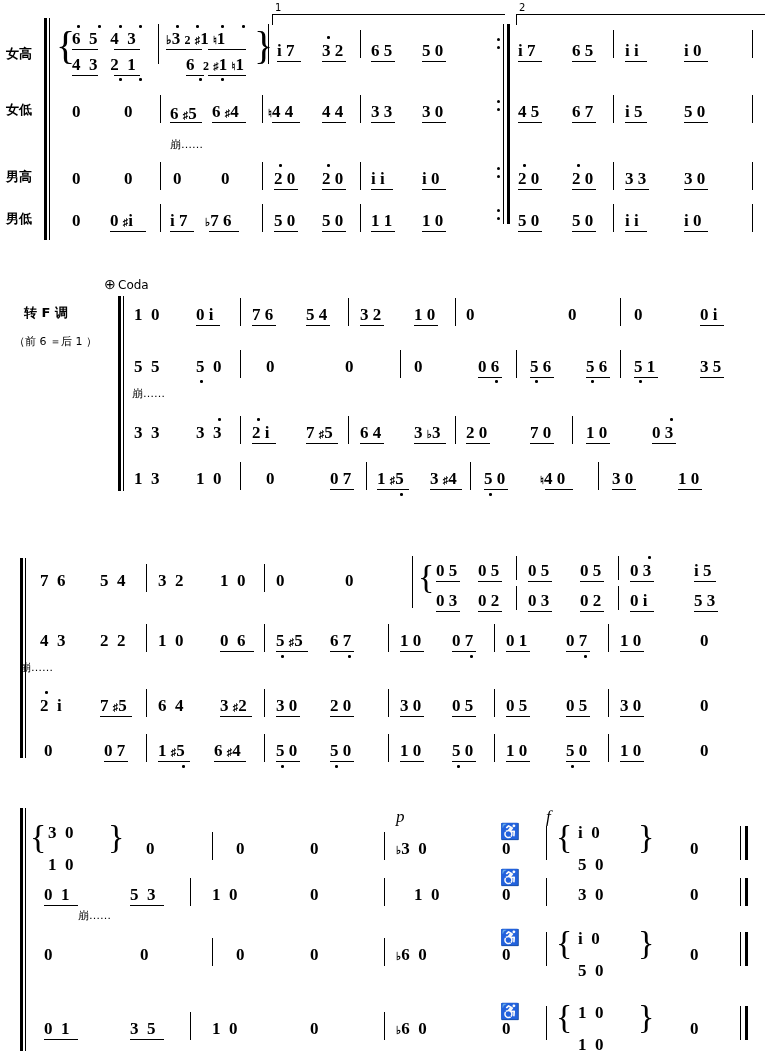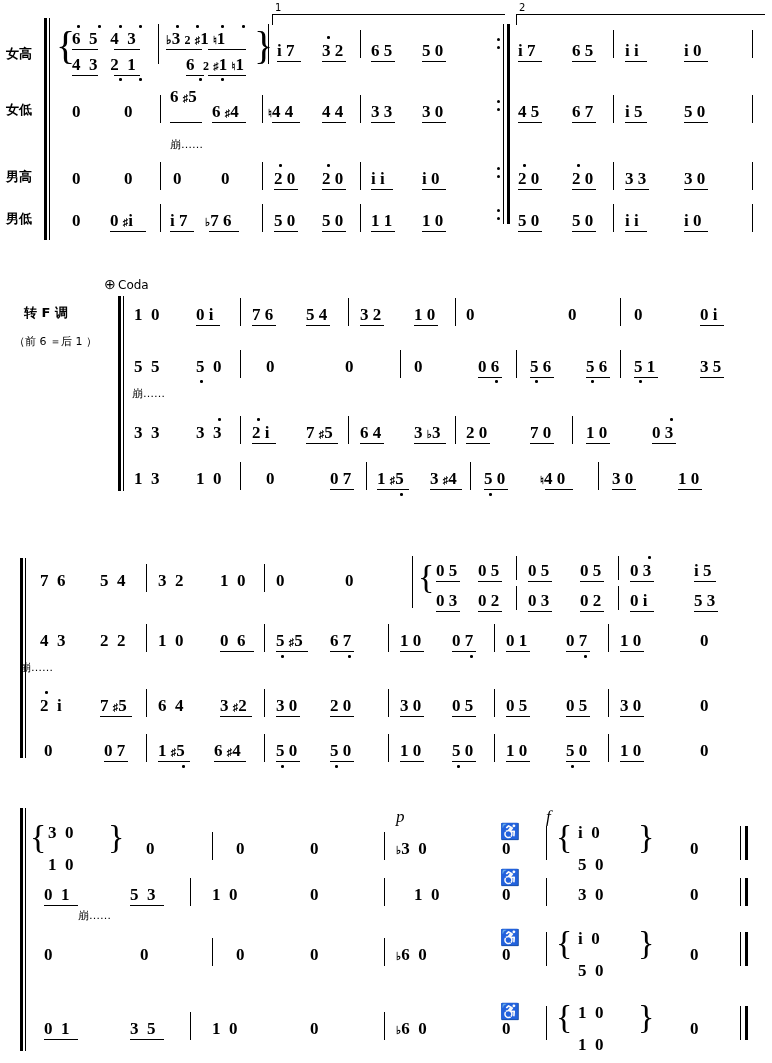--- a/index.html
+++ b/index.html
@@ -126,21 +126,21 @@
   <div class="bar" style="left:613px;top:30px;height:28px;"></div>
   <div class="t num" style="left:625px;top:42px;">i&nbsp;i</div>
   <div class="ul" style="left:625px;top:61px;width:22px;"></div>
   <div class="t num" style="left:684px;top:42px;">i&nbsp;0</div>
   <div class="ul" style="left:684px;top:61px;width:24px;"></div>
   <div class="bar" style="left:752px;top:30px;height:28px;"></div>
 
   <div class="t num" style="left:72px;top:103px;">0</div>
   <div class="t num" style="left:124px;top:103px;">0</div>
   <div class="bar" style="left:160px;top:95px;height:28px;"></div>
-  <div class="t num" style="left:170px;top:88px;">6&nbsp;<span style="font-size:11px;">♯</span>5</div>
+  <div class="t num" style="left:170px;top:105px;">6&nbsp;<span style="font-size:11px;">♯</span>5</div>
   <div class="ul" style="left:170px;top:122px;width:32px;"></div>
   <div class="t num" style="left:212px;top:103px;">6&nbsp;<span style="font-size:11px;">♯</span>4</div>
   <div class="ul" style="left:212px;top:122px;width:34px;"></div>
   <div class="bar" style="left:262px;top:95px;height:28px;"></div>
   <div class="t num" style="left:268px;top:103px;"><span style="font-size:11px;">♮</span>4&nbsp;4</div>
   <div class="ul" style="left:272px;top:122px;width:28px;"></div>
   <div class="t num" style="left:322px;top:103px;">4&nbsp;4</div>
   <div class="ul" style="left:322px;top:122px;width:24px;"></div>
   <div class="bar" style="left:360px;top:95px;height:28px;"></div>
   <div class="t num" style="left:371px;top:103px;">3&nbsp;3</div>

